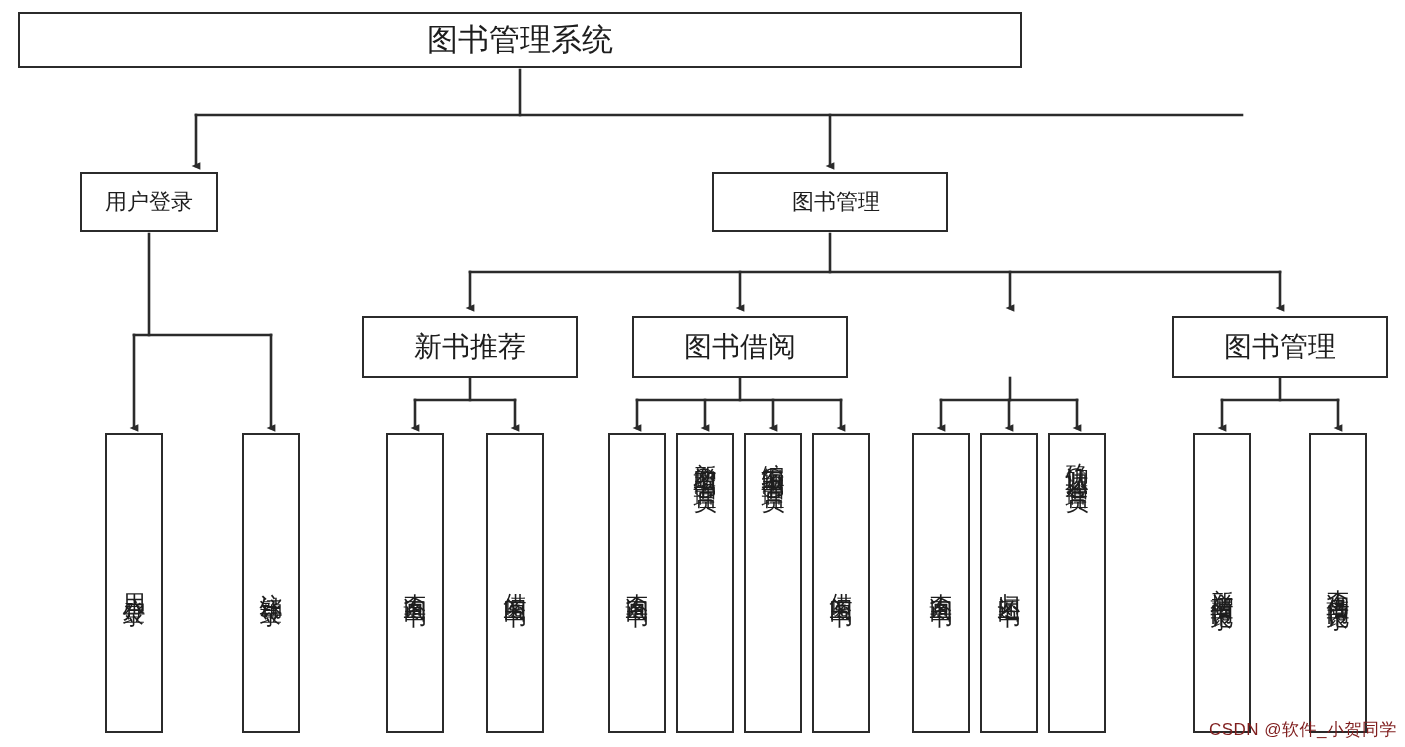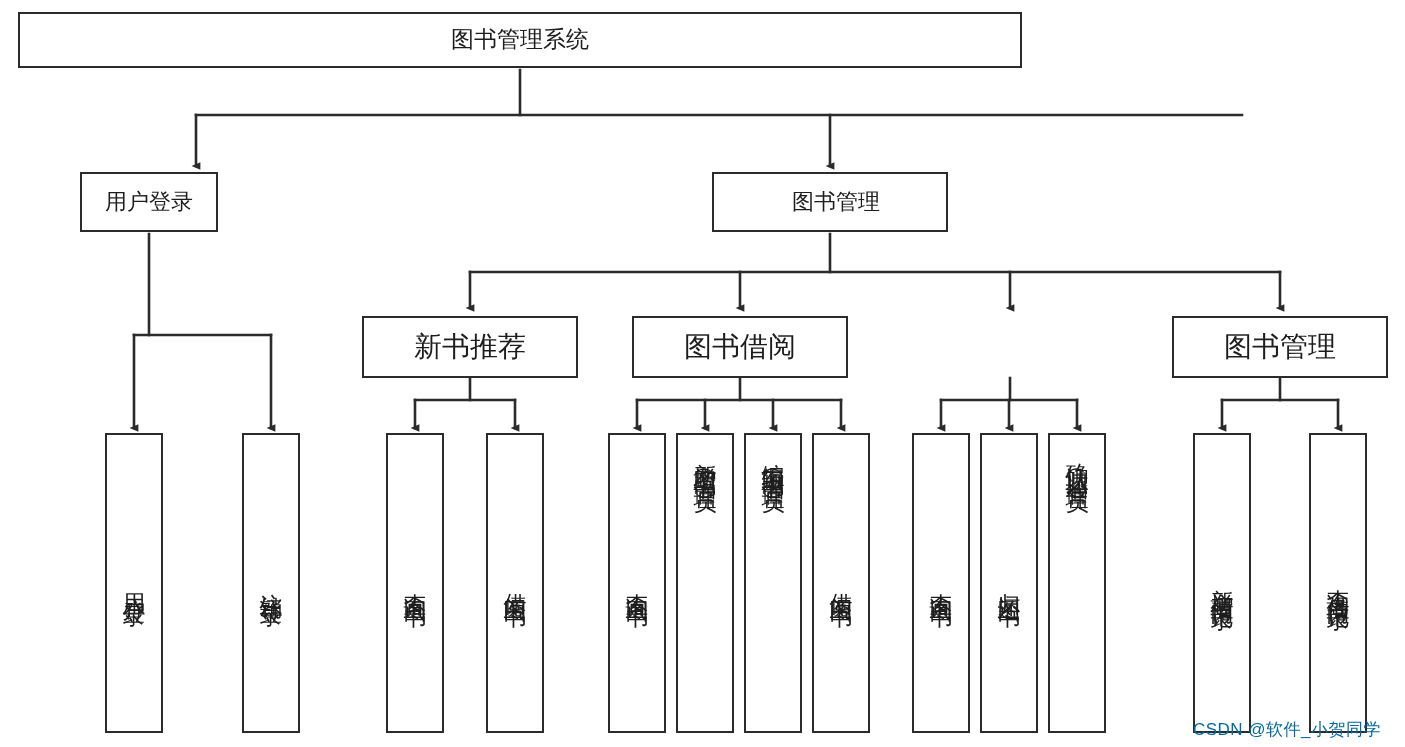--- a/index.html
+++ b/index.html
@@ -30,21 +30,21 @@
     align-items:center;
     justify-content:center;
     z-index:2;
   }
   .node .label{
     color:#1d1d1d;
     line-height:1.18;
     text-align:center;
     white-space:nowrap;
   }
-  .node-root .label{ font-size:23px; }
+  .node-root .label{ font-size:31px; }
   .node-l1 .label{ font-size:22px; }
   .node-l2 .label{ font-size:28px; }
 
   
   .node-leaf{
     align-items:flex-start;
     justify-content:center;
     padding-top:10px;
   }
   .node-leaf .label{
@@ -53,24 +53,24 @@
     font-size:23px;
     letter-spacing:4px;
     line-height:1;
     white-space:nowrap;
     text-align:left;
   }
   .node-leaf.align-mid{ align-items:center; padding-top:0; }
 
   .watermark{
     position:absolute;
-    right:24px;
+    right:8px;
     bottom:6px;
     font-size:17px;
-    color:#0369a1;
+    color:#7f1d1d;
     letter-spacing:0.5px;
     z-index:5;
     white-space:nowrap;
   }
 </style>
 </head>
 <body>
 
 <div id="canvas">
 

